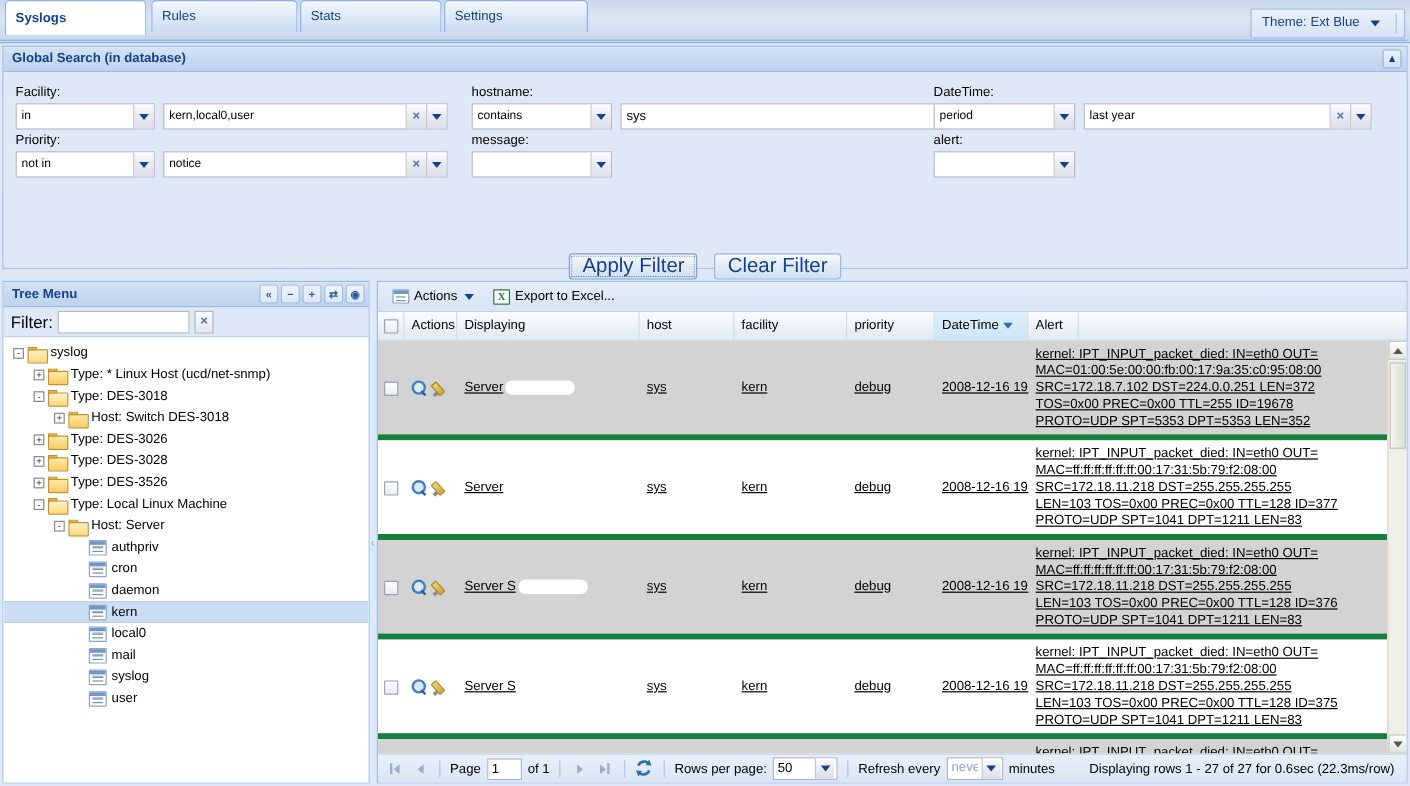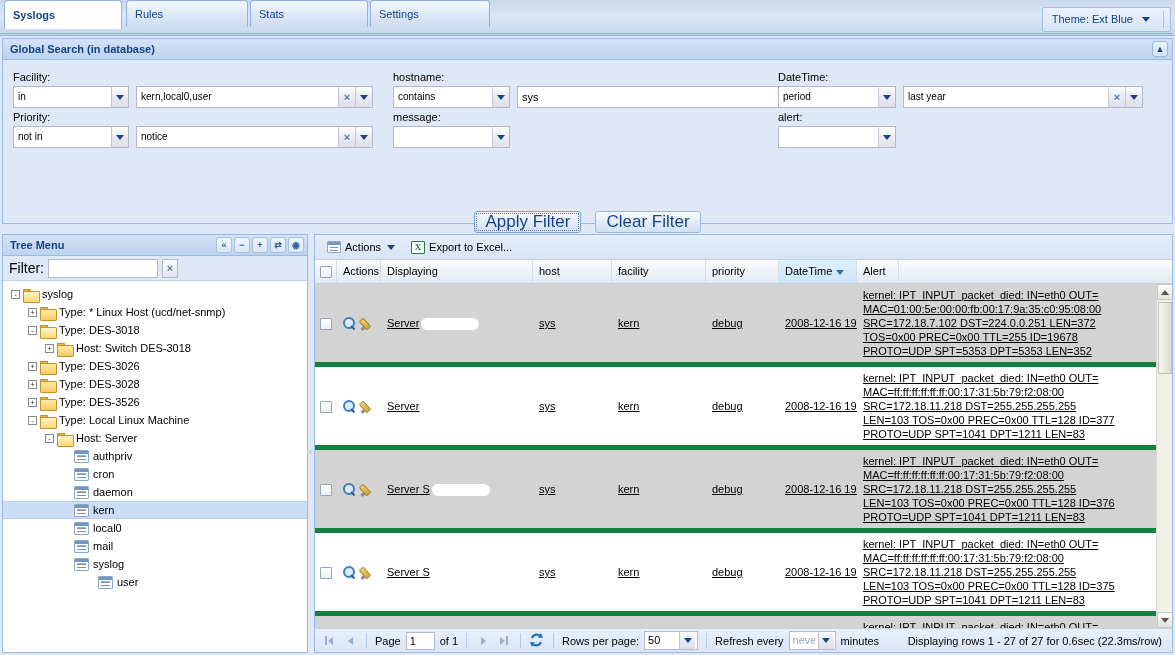--- a/index.html
+++ b/index.html
@@ -809,21 +809,21 @@
         <div class="tnode" style="padding-left: 59px;">
           <span class="exp blank"></span>
           <span class="leaf-ic"></span>
           <span>mail</span>
         </div>
         <div class="tnode" style="padding-left: 59px;">
           <span class="exp blank"></span>
           <span class="leaf-ic"></span>
           <span>syslog</span>
         </div>
-        <div class="tnode" style="padding-left: 59px; margin-left: 24px;">
+        <div class="tnode" style="padding-left: 59px;">
           <span class="exp blank"></span>
           <span class="leaf-ic"></span>
           <span>user</span>
         </div>
       </div>
   </div>
   <div class="splitter-knob">‹</div>
 
   <div class="gridpanel">
     <div class="grid-toolbar">

